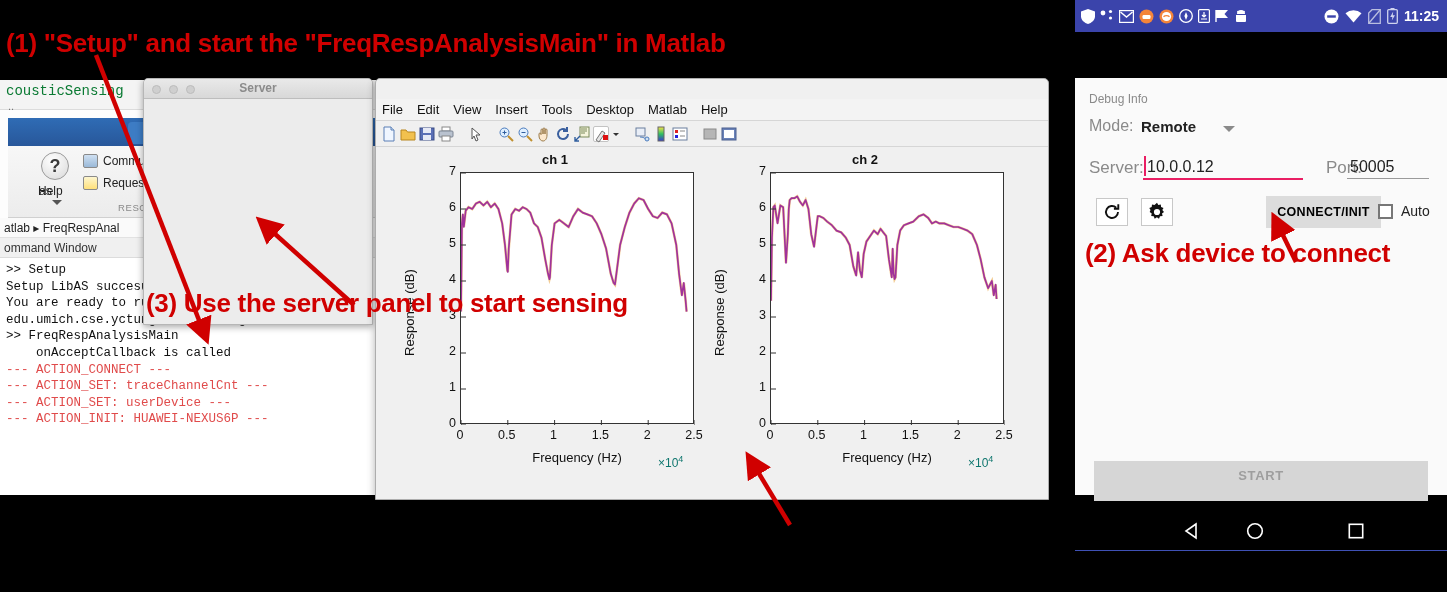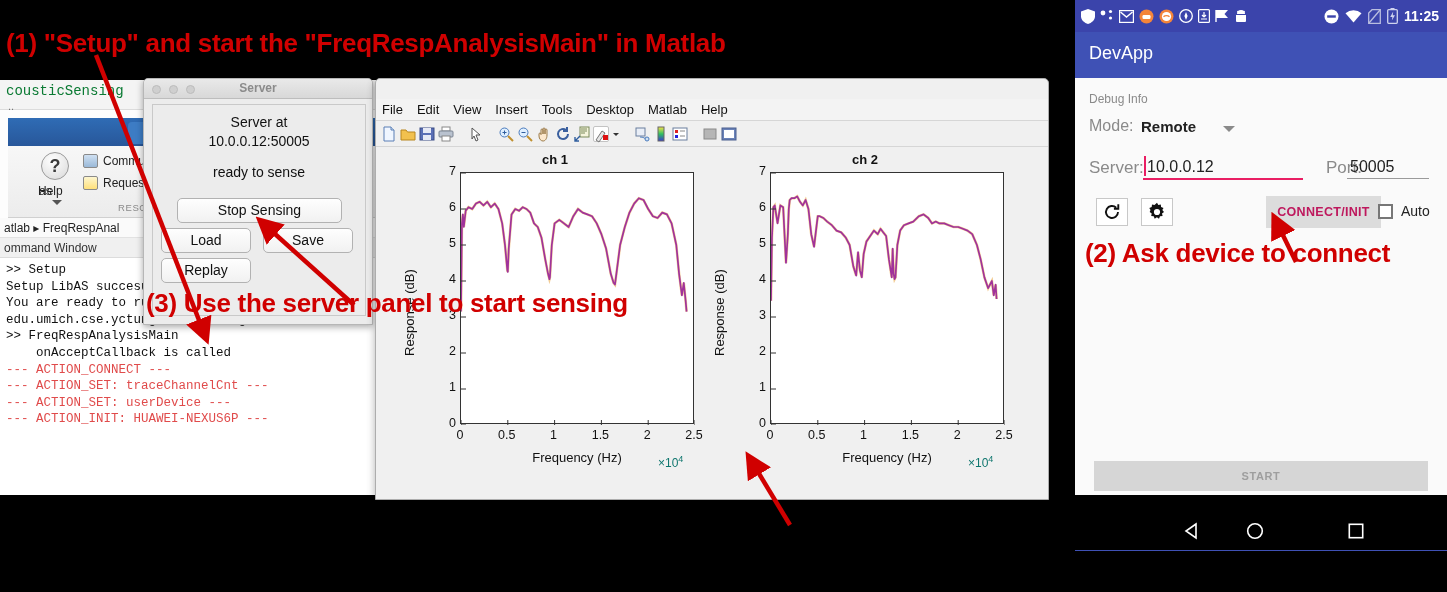--- a/index.html
+++ b/index.html
@@ -164,32 +164,32 @@
   #statusbar { position:absolute; left:0; top:0; width:372px; height:32px; background:#3b44ab; }
   #sb-left { position:absolute; left:6px; top:0; height:32px; display:flex; align-items:center; gap:5px; }
   #sb-right { position:absolute; right:8px; top:0; height:32px; display:flex; align-items:center; gap:6px; }
   #sb-time { font-size:14px; color:#fff; font-weight:600; }
   #appbar { position:absolute; left:0; top:32px; width:372px; height:46px; background:#3f51b5; }
   #appbar-title { position:absolute; left:14px; top:11px; font-size:18px; color:#fff; }
   #app-body { position:absolute; left:0; top:78px; width:372px; height:417px; background:#fafafa; }
   .lbl-gray { color:#8a8a8a; }
   .lbl-dark { color:#222; }
   #start-btn {
-    position:absolute; left:19px; top:461px; width:334px; height:30px;
-    background:#d6d6d6; color:#9e9e9e; font-size:11px; font-weight:700;
+    position:absolute; left:19px; top:461px; width:334px; height:40px;
+    background:#d6d6d6; color:#9e9e9e; font-size:13px; font-weight:700;
     letter-spacing:.6px; text-align:center; line-height:30px;
   }
   #navbar { position:absolute; left:0; top:513px; width:372px; height:37px; background:#000; }
   #nav-underline { position:absolute; left:0; top:550px; width:372px; height:1px; background:#3f51b5; }
 
   .underline-pink { position:absolute; height:2px; background:#e91e63; }
   .underline-gray { position:absolute; height:1px; background:#9a9a9a; }
   .caret-pink { position:absolute; width:2px; background:#e91e63; }
   .mat-btn-flat {
-    position:absolute; background:#dcdcdc; color:#be185d; font-size:12.5px;
+    position:absolute; background:#dcdcdc; color:#000000; font-size:12.5px;
     font-weight:700; text-align:center; letter-spacing:.3px;
   }
   .icon-btn {
     position:absolute; border:1px solid #c8c8c8; background:#fff;
     display:flex; align-items:center; justify-content:center;
   }
   .checkbox-sq { position:absolute; width:15px;height:15px;border:2px solid #777; background:#fff; }
 
   svg { display:block; }
 </style>
@@ -224,30 +224,20 @@
 
     <div id="ml-console"><div class="c-black">&gt;&gt; Setup</div><div class="c-black">Setup LibAS succesullfully.</div><div class="c-black">You are ready to run our Matlab example :)</div><div class="c-black">edu.umich.cse.yctung.JavaSensingServer is a J</div><div class="c-black">&gt;&gt; FreqRespAnalysisMain</div><div class="c-black">    onAcceptCallback is called</div><div class="c-red">--- ACTION_CONNECT ---</div><div class="c-red">--- ACTION_SET: traceChannelCnt ---</div><div class="c-red">--- ACTION_SET: userDevice ---</div><div class="c-red">--- ACTION_INIT: HUAWEI-NEXUS6P ---</div></div>
   </div>
 
   <div id="server-window">
     <div id="server-titlebar">
       <span class="mac-dot" style="left:8px;"></span>
       <span class="mac-dot" style="left:25px;"></span>
       <span class="mac-dot" style="left:42px;"></span>
       <div id="server-title">Server</div>
-    </div>
-    <div id="server-panel">
-      <div class="srv-text" style="position:absolute; left:0; right:0; top:9px;">Server at</div>
-      <div class="srv-text" style="position:absolute; left:0; right:0; top:28px;">10.0.0.12:50005</div>
-      <div class="srv-text" style="position:absolute; left:0; right:0; top:59px;">ready to sense</div>
-
-      <div class="srv-btn" style="left:24px; top:93px; width:165px; height:25px;">Stop Sensing</div>
-      <div class="srv-btn" style="left:8px; top:123px; width:90px; height:25px;">Load</div>
-      <div class="srv-btn" style="left:110px; top:123px; width:90px; height:25px;">Save</div>
-      <div class="srv-btn" style="left:8px; top:153px; width:90px; height:25px;">Replay</div>
     </div>
   </div>
 
   <div id="callback-window">
 
     <div id="cb-menubar">
         <span class="cb-menu">File</span>
         <span class="cb-menu">Edit</span>
         <span class="cb-menu">View</span>
         <span class="cb-menu">Insert</span>
@@ -548,23 +538,20 @@
           <svg width="11" height="16" viewBox="0 0 11 16">
               <rect x="3.5" y="0" width="4" height="1.6" fill="#cfd3ee"></rect>
               <rect x="0.7" y="1.6" width="9.6" height="13.7" rx="1" fill="none" stroke="#cfd3ee" stroke-width="1.3"></rect>
               <path d="M6.2 3.6L3.2 9h2.2l-0.6 3.6L8 7.2H5.8z" fill="#cfd3ee"></path>
             </svg>
         </span>
         <span id="sb-time">11:25</span>
       </div>
     </div>
 
-    <div id="appbar">
-      <div id="appbar-title">DevApp</div>
-    </div>
 
     <div id="app-body">
 
       <div style="position:absolute; left:14px; top:14px; font-size:12px;" class="lbl-gray">Debug Info</div>
 
       <div style="position:absolute; left:14px; top:39px; font-size:16px;" class="lbl-gray">Mode:</div>
       <div style="position:absolute; left:66px; top:40px; font-size:15px; font-weight:600;" class="lbl-dark">Remote</div>
       <div style="position:absolute; left:148px; top:48px; width:0;height:0;
                   border-left:6px solid transparent;border-right:6px solid transparent;border-top:6px solid #8a8a8a;"></div>
 

